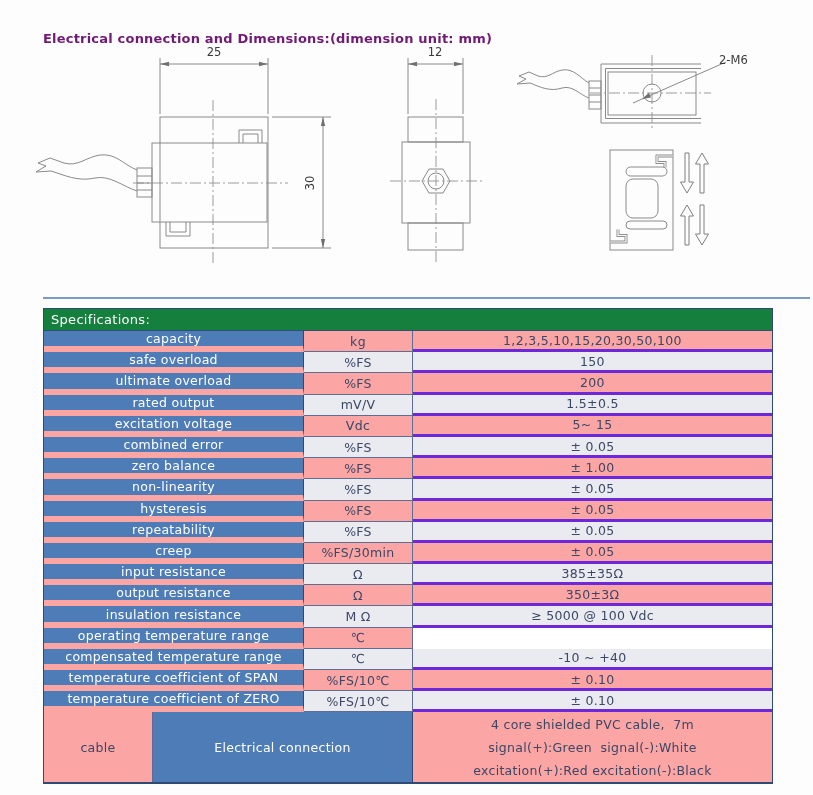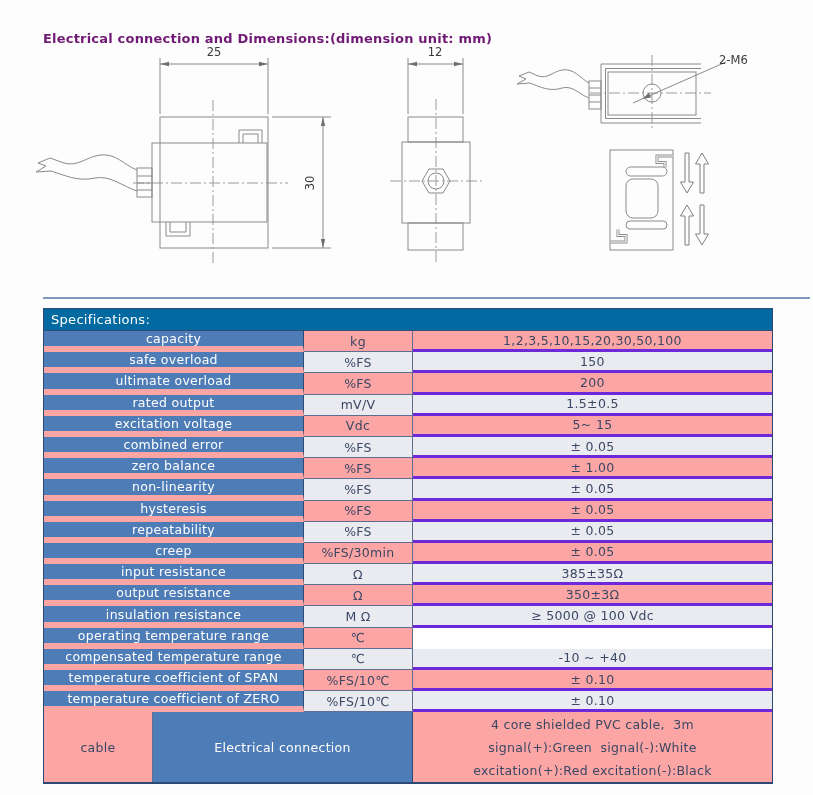--- a/index.html
+++ b/index.html
@@ -3,21 +3,21 @@
 <meta charset="utf-8">
 <style>
   html,body{margin:0;padding:0;background:#fdfdfd;}
   .page{position:relative;width:813px;height:795px;background:#fdfdfd;overflow:hidden;
         font-family:"DejaVu Sans","Liberation Sans",sans-serif;}
   .title{position:absolute;left:43px;top:7px;font-size:13px;font-weight:bold;color:#701a75;letter-spacing:.2px;margin-top:24px;}
   .drawings{position:absolute;left:0;top:0;}
   .divider{position:absolute;left:43px;top:297px;width:767px;height:2px;background:#7e9ac0;}
   .spec-table{position:absolute;left:43px;top:308px;width:730px;box-sizing:border-box;
               border:1px solid #2c4a74;border-bottom-width:2px;background:#fff;}
-  .spec-header{height:21px;line-height:21px;background:#0369a1;color:#ffffff;font-size:13px;
+  .spec-header{height:21px;line-height:21px;background:#15803d;color:#ffffff;font-size:13px;
                padding-left:7px;letter-spacing:.3px;border-bottom:1px solid #2e4d77;}
   .spec-row{display:flex;height:21.2px;}
   .spec-row.tall{height:70px;}
   .cell{box-sizing:border-box;display:flex;align-items:center;justify-content:center;
         font-size:12.5px;letter-spacing:.3px;overflow:hidden;}
   .param{width:260px;background:#4d7cb6;color:#fff;border-bottom:6px solid #fca5a5;border-right:1px solid #2c4a74;}
   .unit{width:109px;color:#3b4764;border-bottom:1px solid #5e6d91;border-right:1px solid #5e6d91;}
   .value{flex:1;color:#3b4764;border-bottom:3px solid #6d28d9;}
   .row-dark .unit,.row-dark .value{background:#fca5a5;}
   .row-light .unit,.row-light .value{background:#e9ebf1;}
@@ -241,21 +241,21 @@
         <div class="spec-row row-light">
           <div class="cell param">temperature coefficient of ZERO</div>
           <div class="cell unit">%FS/10℃</div>
           <div class="cell value">± 0.10</div>
         </div>
         <div class="spec-row row-dark tall">
           <div class="cell unit">cable</div>
           <div class="cell param">Electrical connection</div>
           <div class="cell value">
             <div class="value-lines">
-              <div>4 core shielded PVC cable,  3m</div>
+              <div>4 core shielded PVC cable,  7m</div>
               <div>signal(+):Green  signal(-):White</div>
               <div>excitation(+):Red excitation(-):Black</div>
             </div>
           </div>
         </div>
       </div>
   </div>
 
 </div>
 

